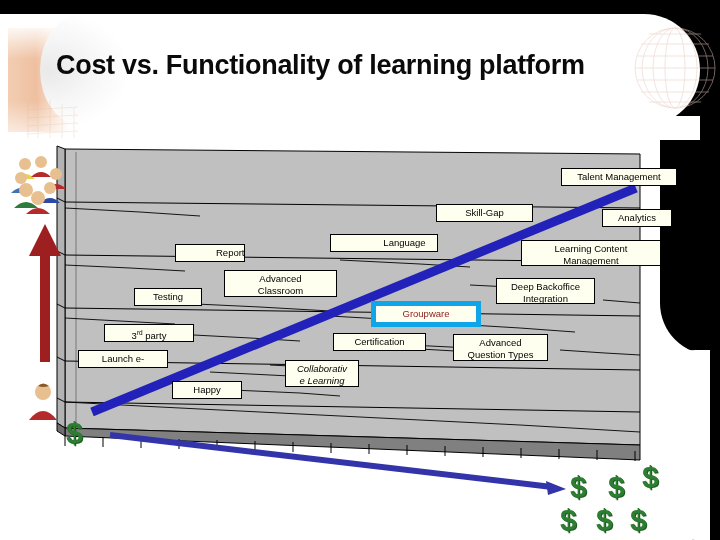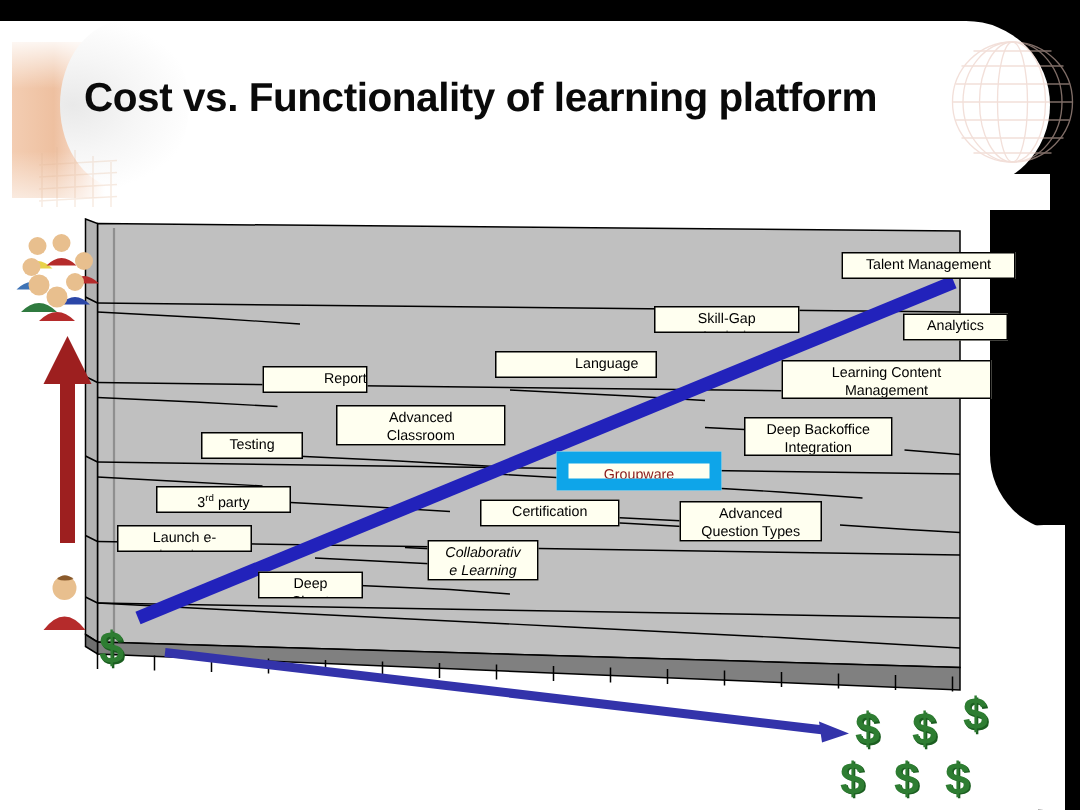--- a/index.html
+++ b/index.html
@@ -67,21 +67,21 @@
     font-size:9.5px;
     line-height:11.5px;
     color:#000000;
     text-align:center;
     overflow:hidden;
     box-sizing:border-box;
     padding:2px 3px 0 3px;
     white-space:normal;
   }
   .lbl.red{
-    border:8px solid #0ea5e9;
+    border:5px solid #0ea5e9;
     color:#8b1a1a;
     background:#fffff0;
   }
   sup{font-size:6.5px;vertical-align:super;}
 
   
   .people{position:absolute;left:8px;top:152px;width:66px;height:62px;}
   .person1{position:absolute;left:26px;top:380px;width:34px;height:40px;}
   .arrowup{position:absolute;left:26px;top:222px;width:38px;height:142px;}
   .dollar{
@@ -245,41 +245,41 @@
   <div class="lbl red" style="left:371px;top:301px;width:110px;height:26px;">
     <span>Groupware</span><br>
     <span>Authoring</span>
   </div>
 
   <div class="lbl" style="left:104px;top:324px;width:90px;height:18px;">
     <span>3</span><sup>rd</sup><span> party</span><br>
     <span>content</span>
   </div>
 
-  <div class="lbl" style="left:320px;top:333px;width:93px;height:18px;">
+  <div class="lbl" style="left:333px;top:333px;width:93px;height:18px;">
     <span>Certification</span>
   </div>
 
   <div class="lbl" style="left:453px;top:334px;width:95px;height:27px;">
     <span>Advanced</span><br>
     <span>Question Types</span>
   </div>
 
   <div class="lbl" style="left:78px;top:350px;width:90px;height:18px;">
     <span>Launch e-</span><br>
     <span>learning</span>
   </div>
 
   <div class="lbl" style="left:285px;top:360px;width:74px;height:27px;font-style:italic;">
     <span>Collaborativ</span><br>
     <span>e Learning</span>
   </div>
 
   <div class="lbl" style="left:172px;top:381px;width:70px;height:18px;">
-    <span>Deep</span><br>
+    <span>Happy</span><br>
     <span>Sheet</span>
   </div>
 
   <svg class="people" viewBox="0 0 66 62">
     <g>
 
       <g>
           <circle cx="17" cy="12" r="6" fill="#e8bf8e"></circle>
           <path d="M7 27 q10 -10 20 0 z" fill="#e8d24a"></path>
         </g>

